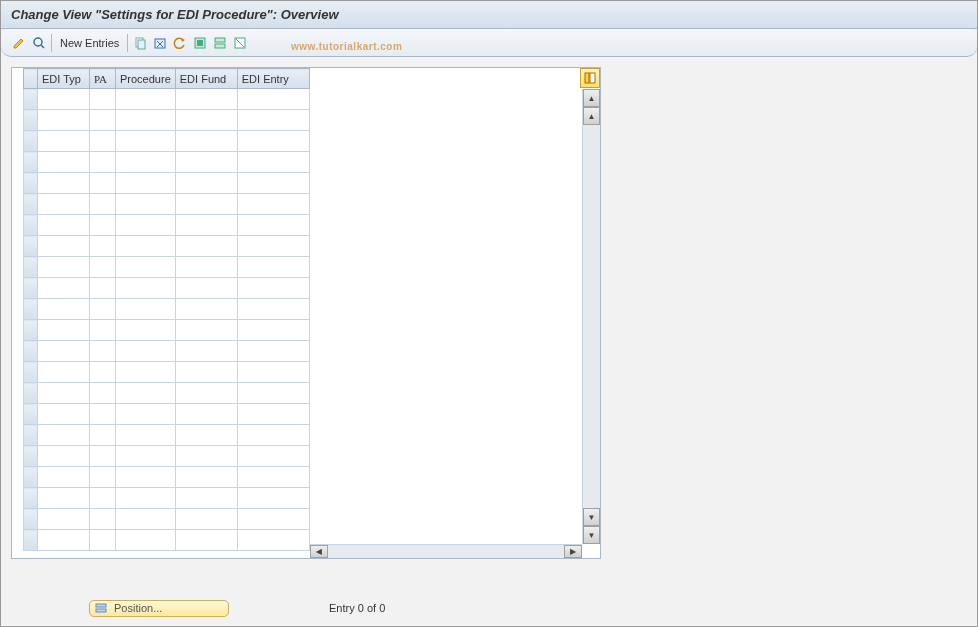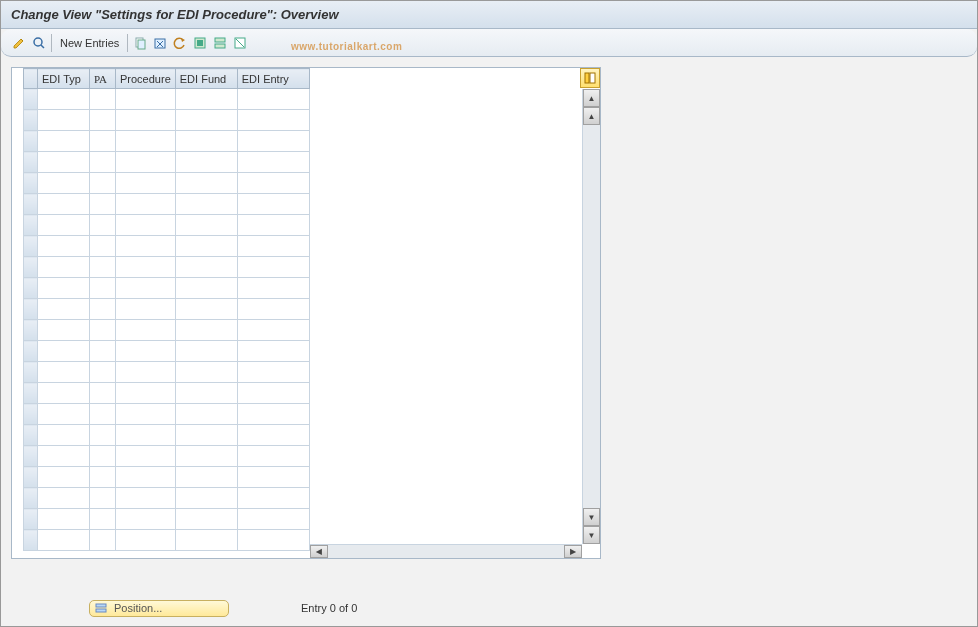--- a/index.html
+++ b/index.html
@@ -188,21 +188,21 @@
       padding: 0 4px;
       gap: 6px;
       font-size: 11px;
       color: #555;
     }
     .position-btn .picon {
       width: 14px;height:14px;
       display:inline-flex;align-items:center;justify-content:center;
     }
     .entry-status {
-      margin-left: 72px;
+      margin-left: 100px;
       font-size: 11px;
       color: #333;
     }
     svg { display:block; }
   </style>
 </head>
 <body>
 
 <div class="title-bar">Change View "Settings for EDI Procedure": Overview</div>
 

